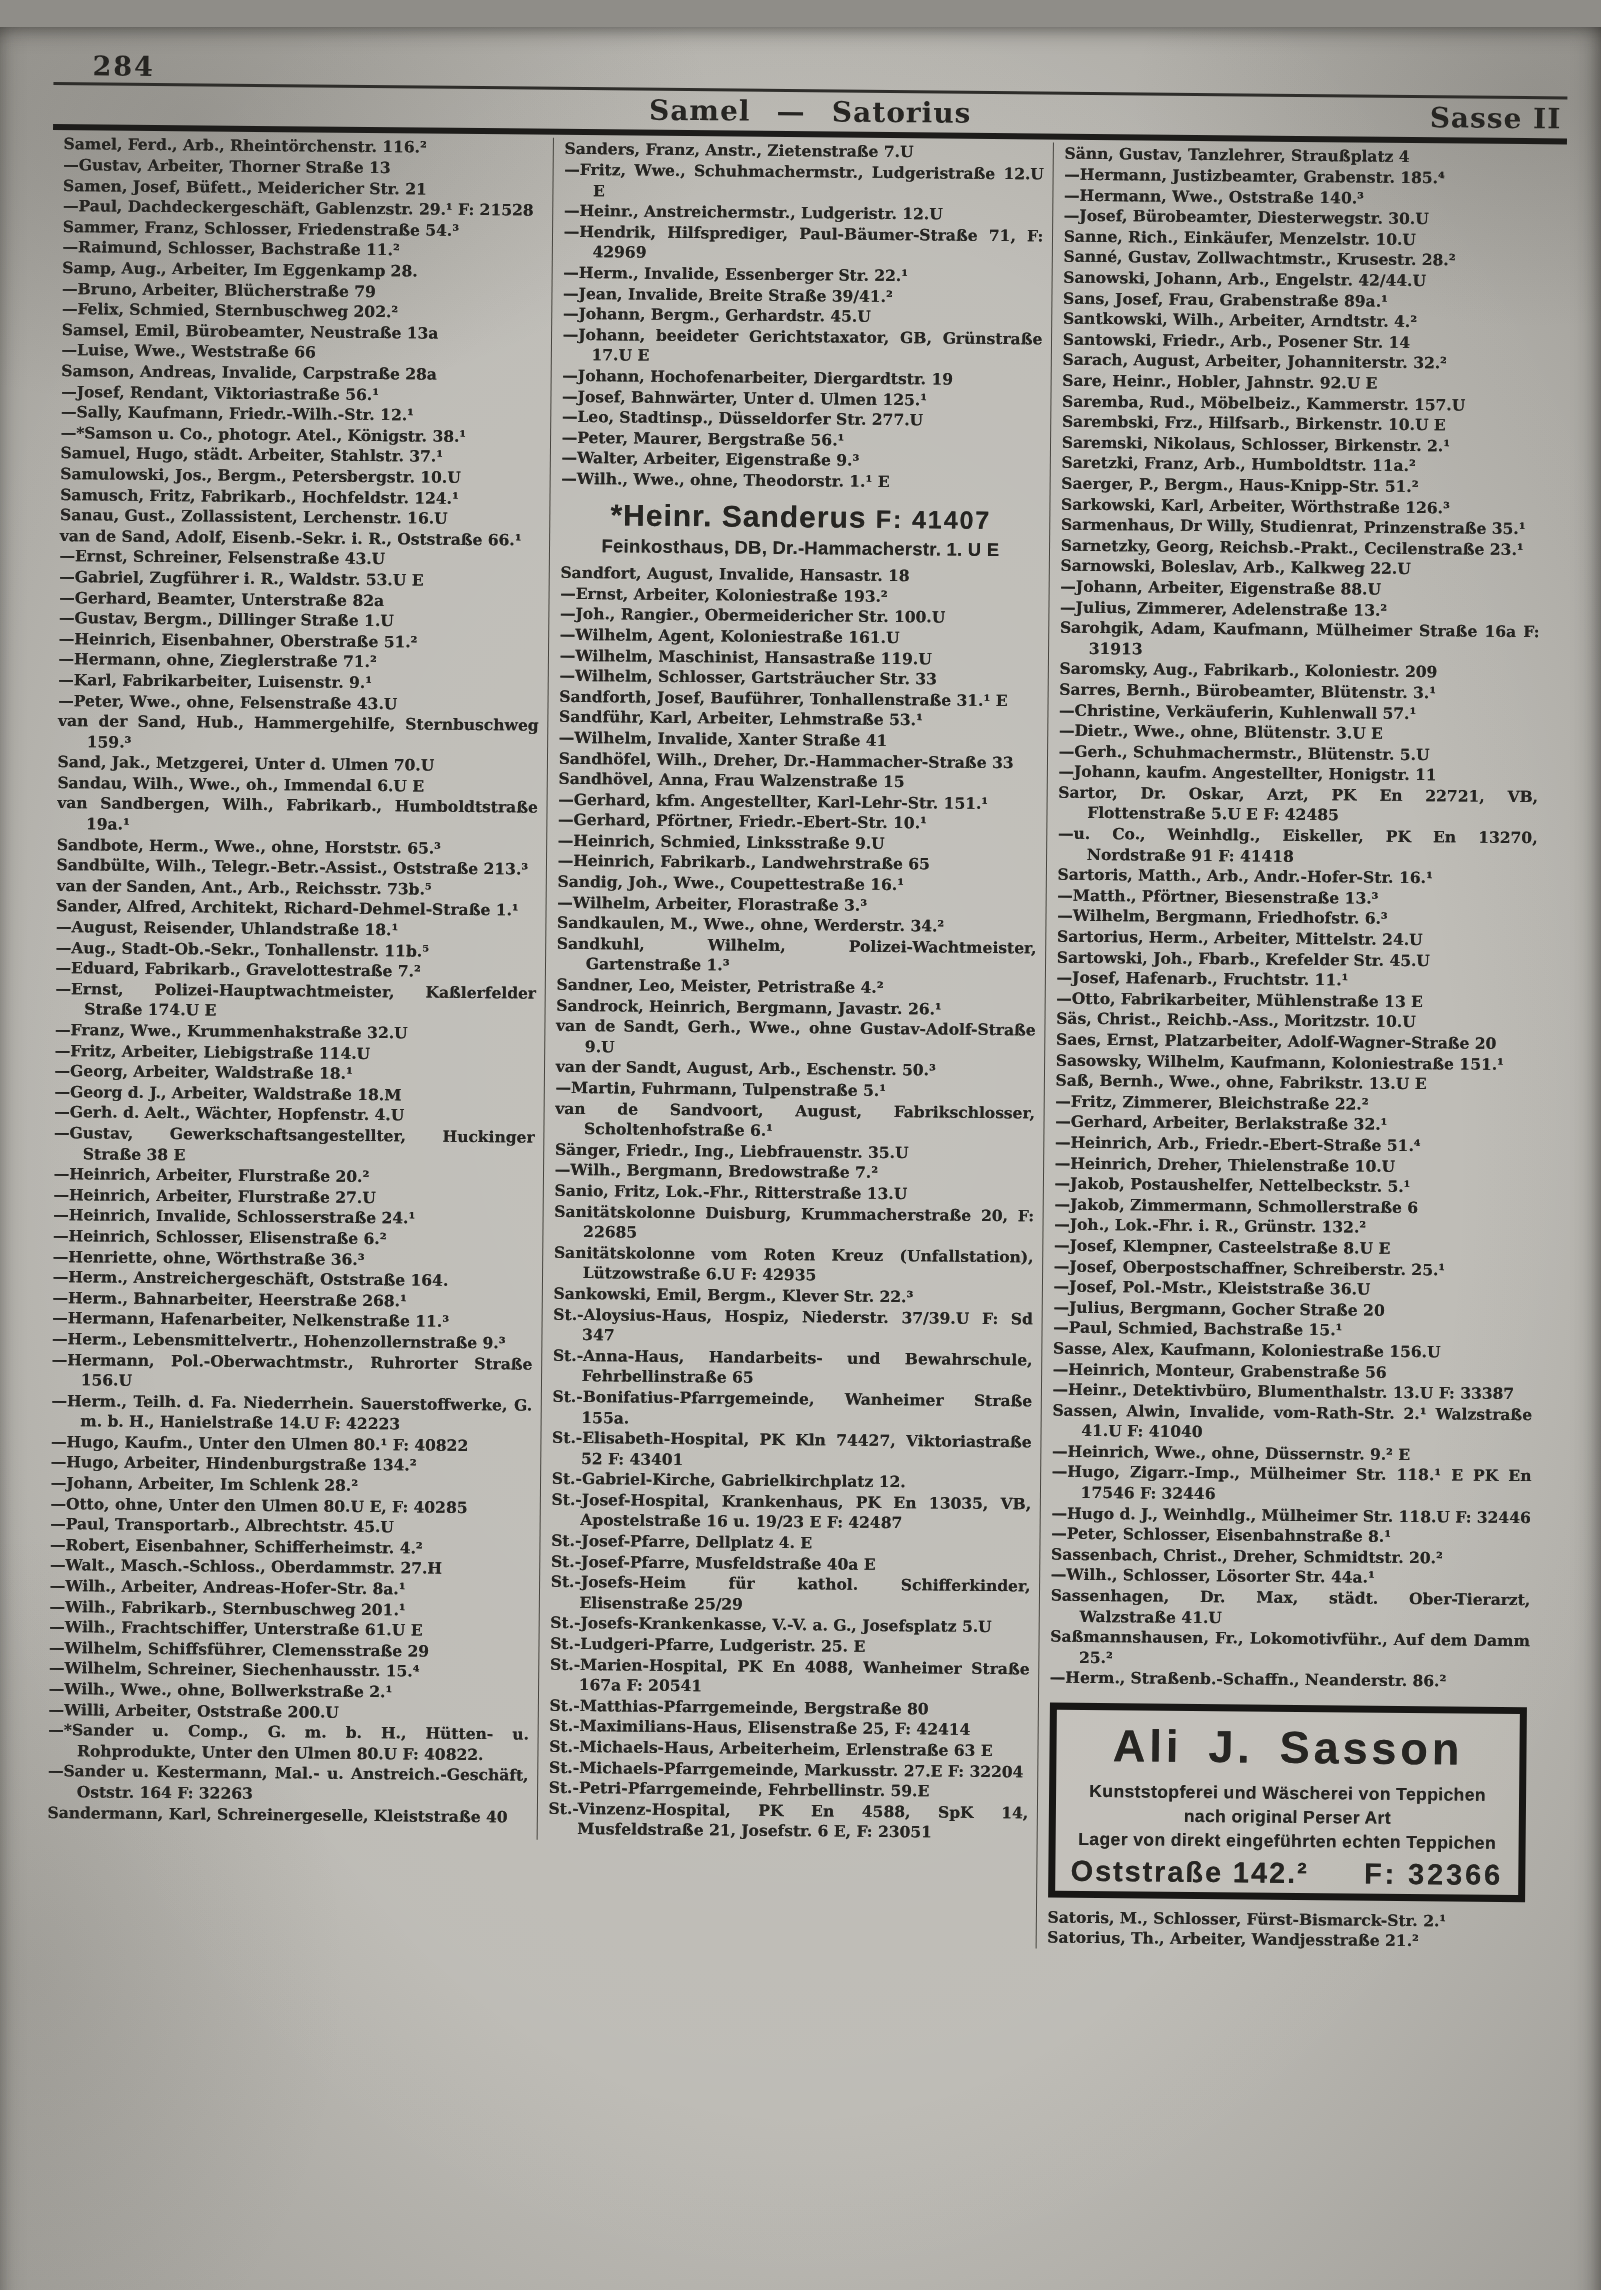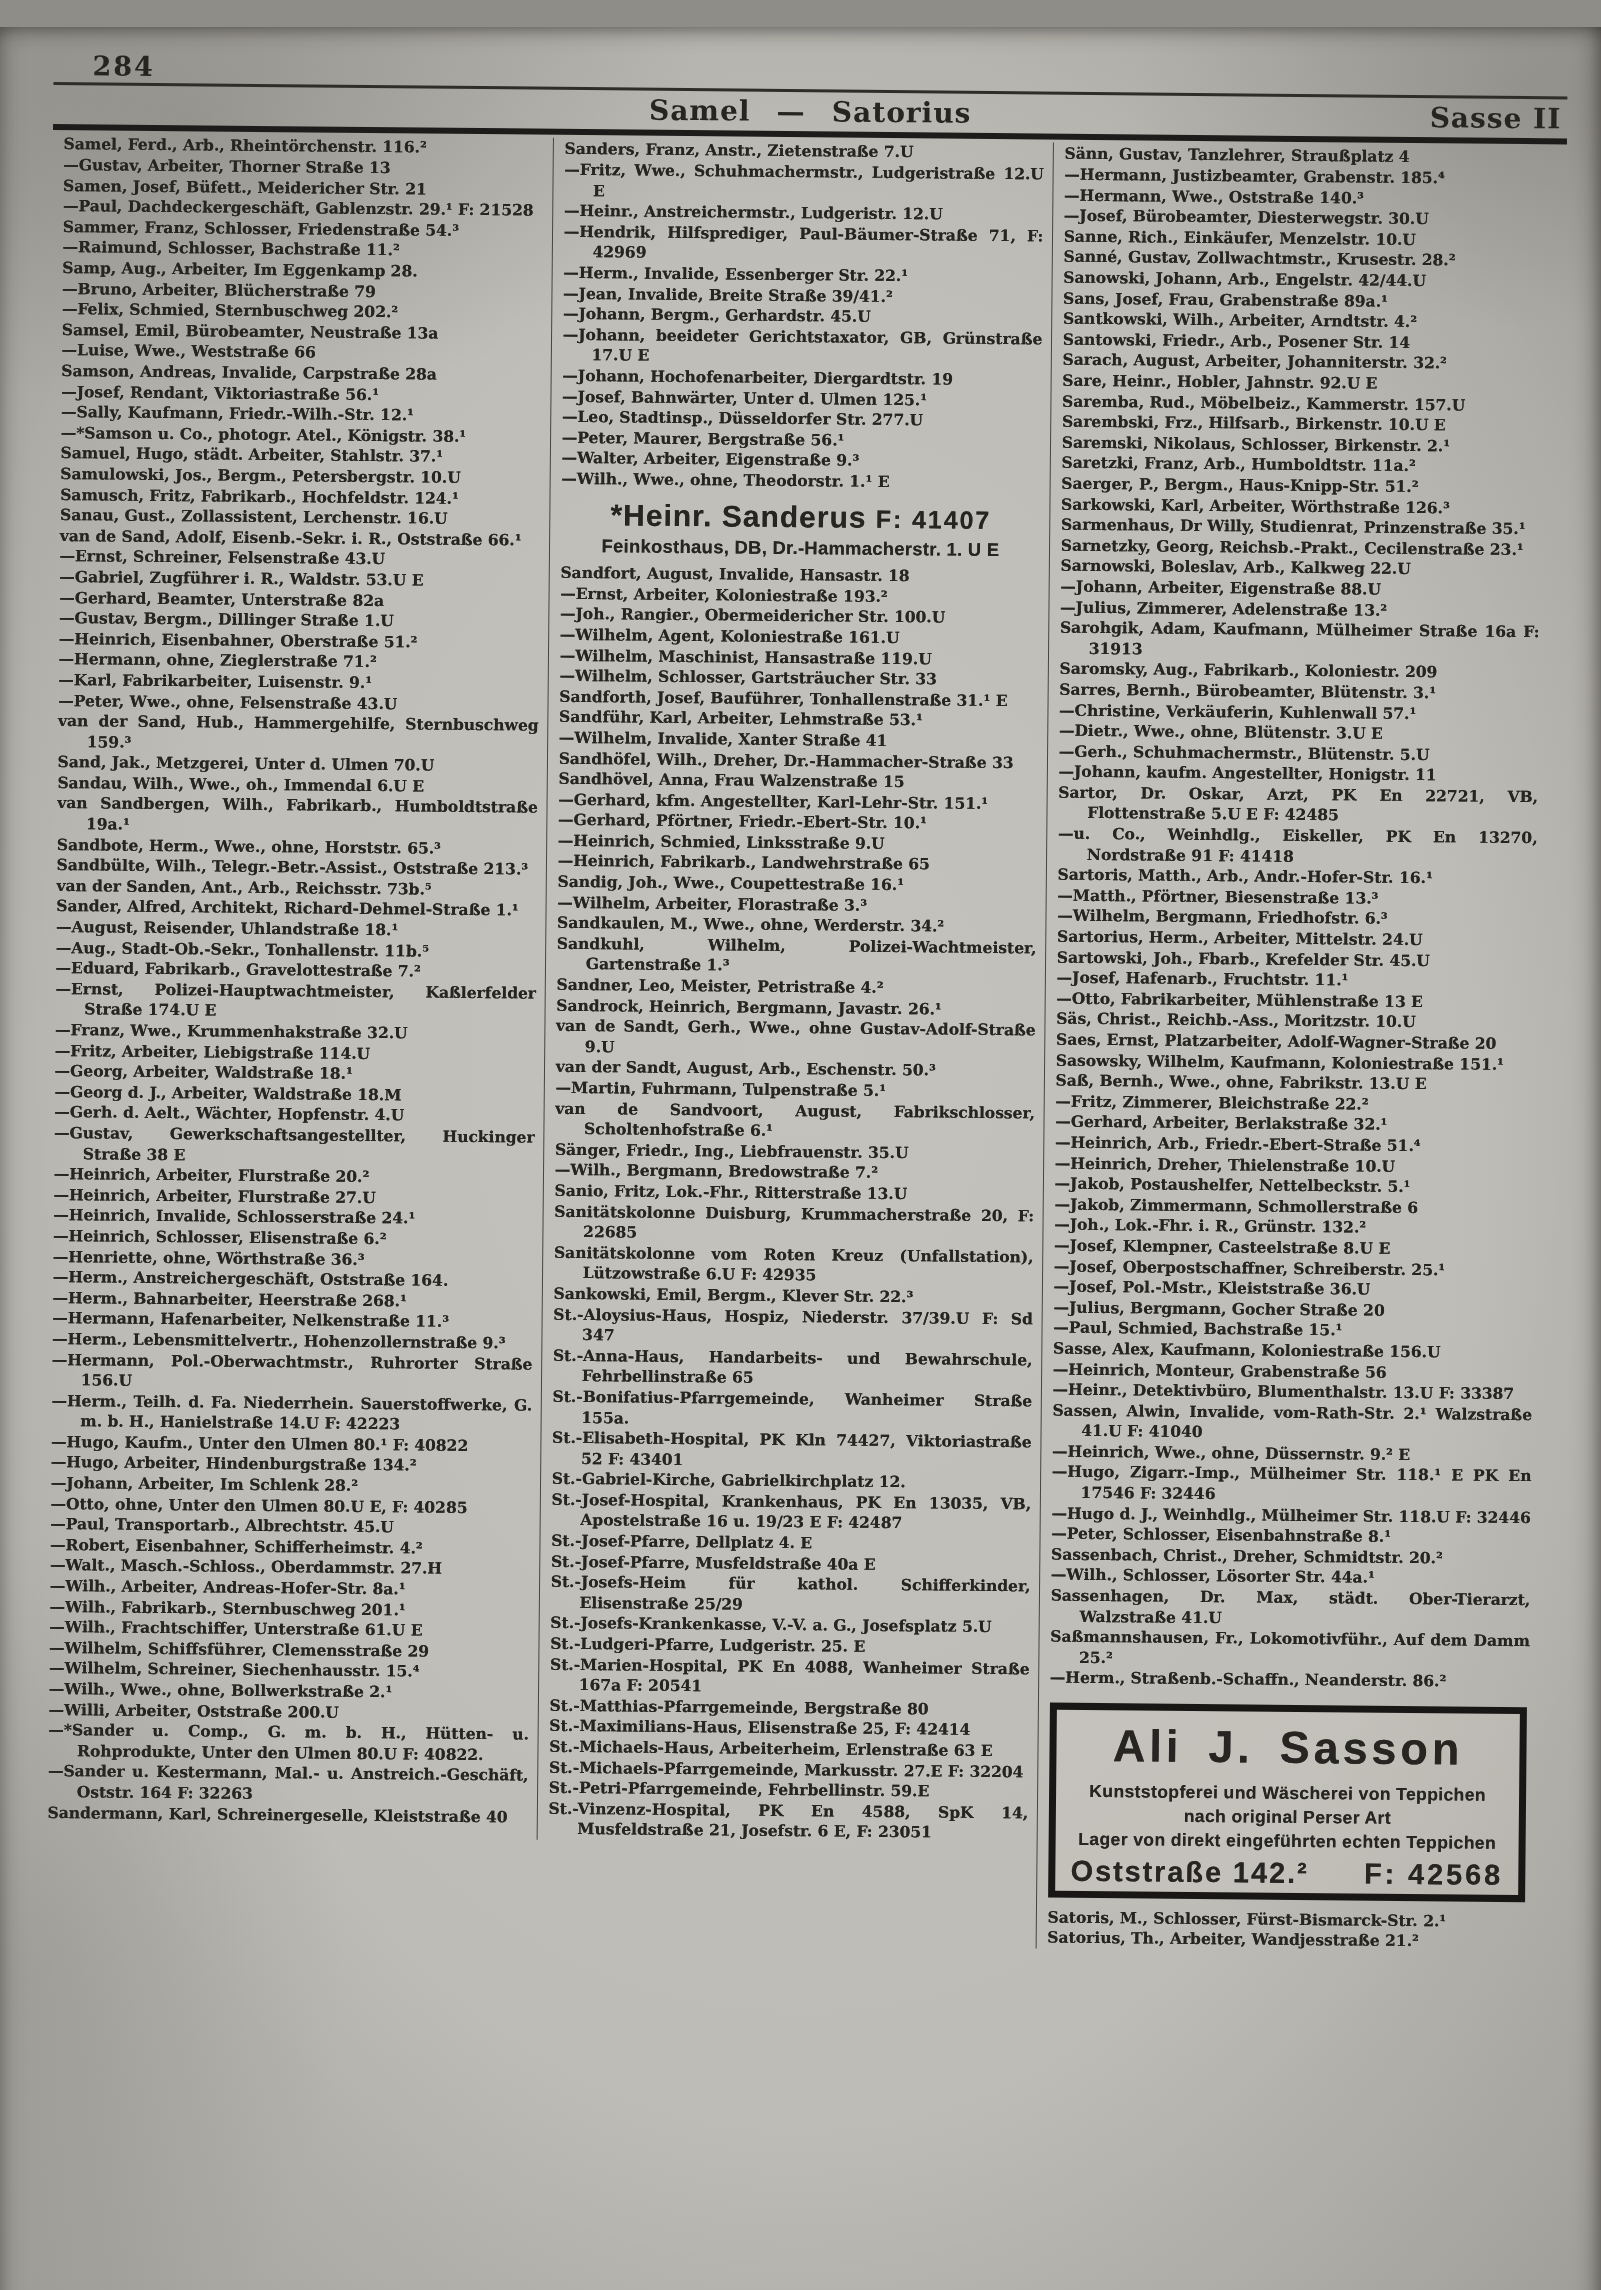--- a/index.html
+++ b/index.html
@@ -314,21 +314,21 @@
           <div class="e">—Herm., Straßenb.-Schaffn., Neanderstr. 86.²</div>
           <div class="ad">
             <div class="ad-title">Ali J. Sasson</div>
             <div class="ad-lines">
               <div>Kunststopferei und Wäscherei von Teppichen</div>
               <div>nach original Perser Art</div>
               <div>Lager von direkt eingeführten echten Teppichen</div>
             </div>
             <div class="ad-bottom">
               <span class="ad-addr">Oststraße 142.²</span>
-              <span class="ad-phone">F: 42568</span>
+              <span class="ad-phone">F: 32366</span>
             </div>
           </div>
           <div class="e">Satoris, M., Schlosser, Fürst-Bismarck-Str. 2.¹</div>
           <div class="e">Satorius, Th., Arbeiter, Wandjesstraße 21.²</div>
         </div>
       </div>
 
   </div>
 </div>
 

